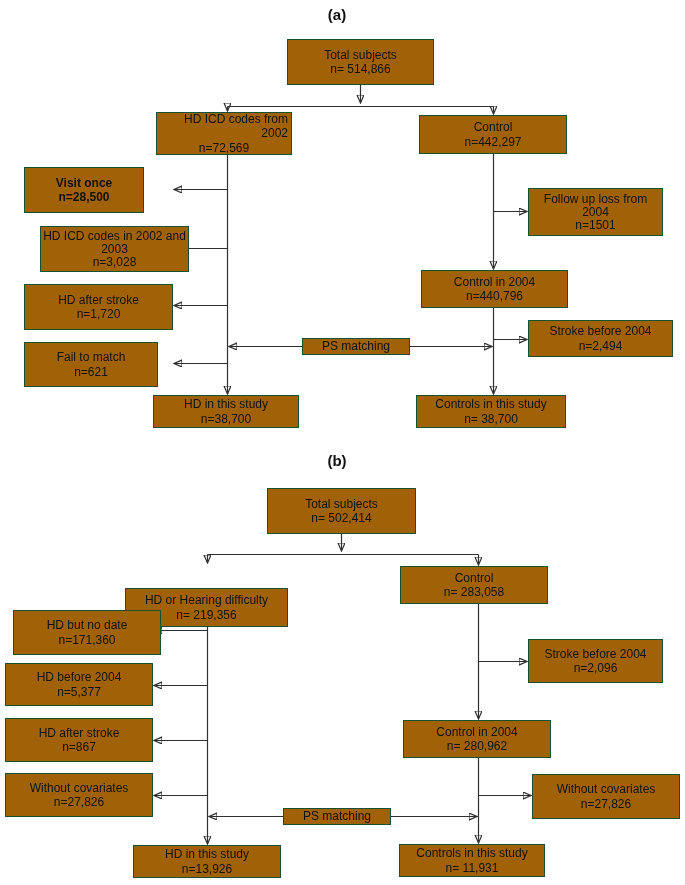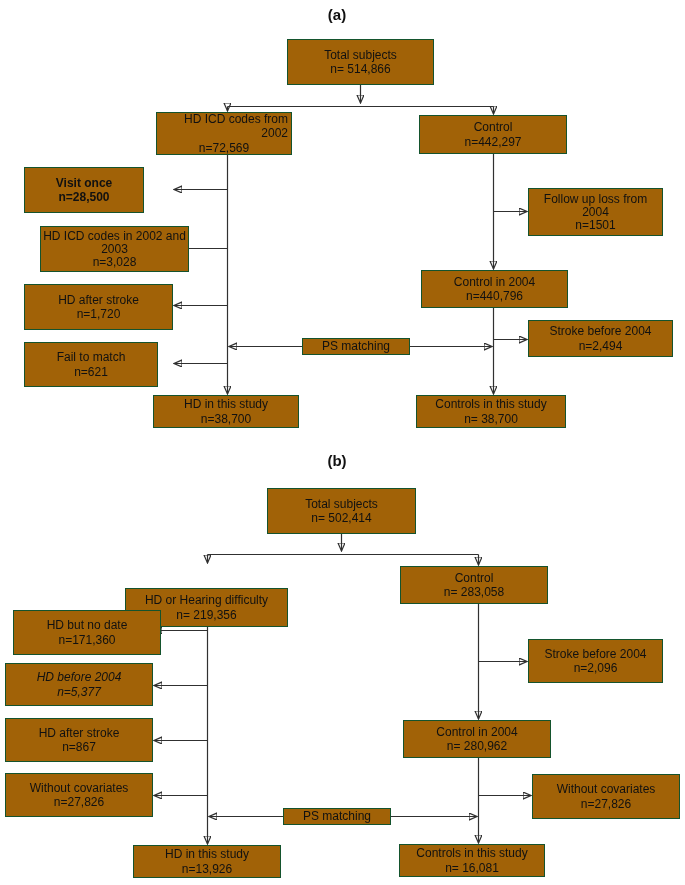--- a/index.html
+++ b/index.html
@@ -189,21 +189,21 @@
   <div class="box" style="left:400px; top:566px; width:148px; height:38px;">
     <span class="line">Control</span>
     <span class="line">n= 283,058</span>
   </div>
 
   <div class="box" style="left:13px; top:610px; width:148px; height:45px;">
     <span class="line">HD but no date</span>
     <span class="line">n=171,360</span>
   </div>
 
-  <div class="box" style="left:5px; top:663px; width:148px; height:43px;font-style:italic;">
+  <div class="box" style="left:5px; top:663px; width:148px; height:43px;">
     <span class="line">HD before 2004</span>
     <span class="line">n=5,377</span>
   </div>
 
   <div class="box" style="left:5px; top:718px; width:148px; height:44px;">
     <span class="line">HD after stroke</span>
     <span class="line">n=867</span>
   </div>
 
   <div class="box" style="left:5px; top:773px; width:148px; height:44px;">
@@ -230,16 +230,16 @@
     <span class="line">PS matching</span>
   </div>
 
   <div class="box" style="left:133px; top:845px; width:148px; height:33px;">
     <span class="line">HD in this study</span>
     <span class="line">n=13,926</span>
   </div>
 
   <div class="box" style="left:399px; top:844px; width:146px; height:33px;">
     <span class="line">Controls in this study</span>
-    <span class="line">n= 16,081</span>
+    <span class="line">n= 11,931</span>
   </div>
 
 </div>
 
 </body></html>

